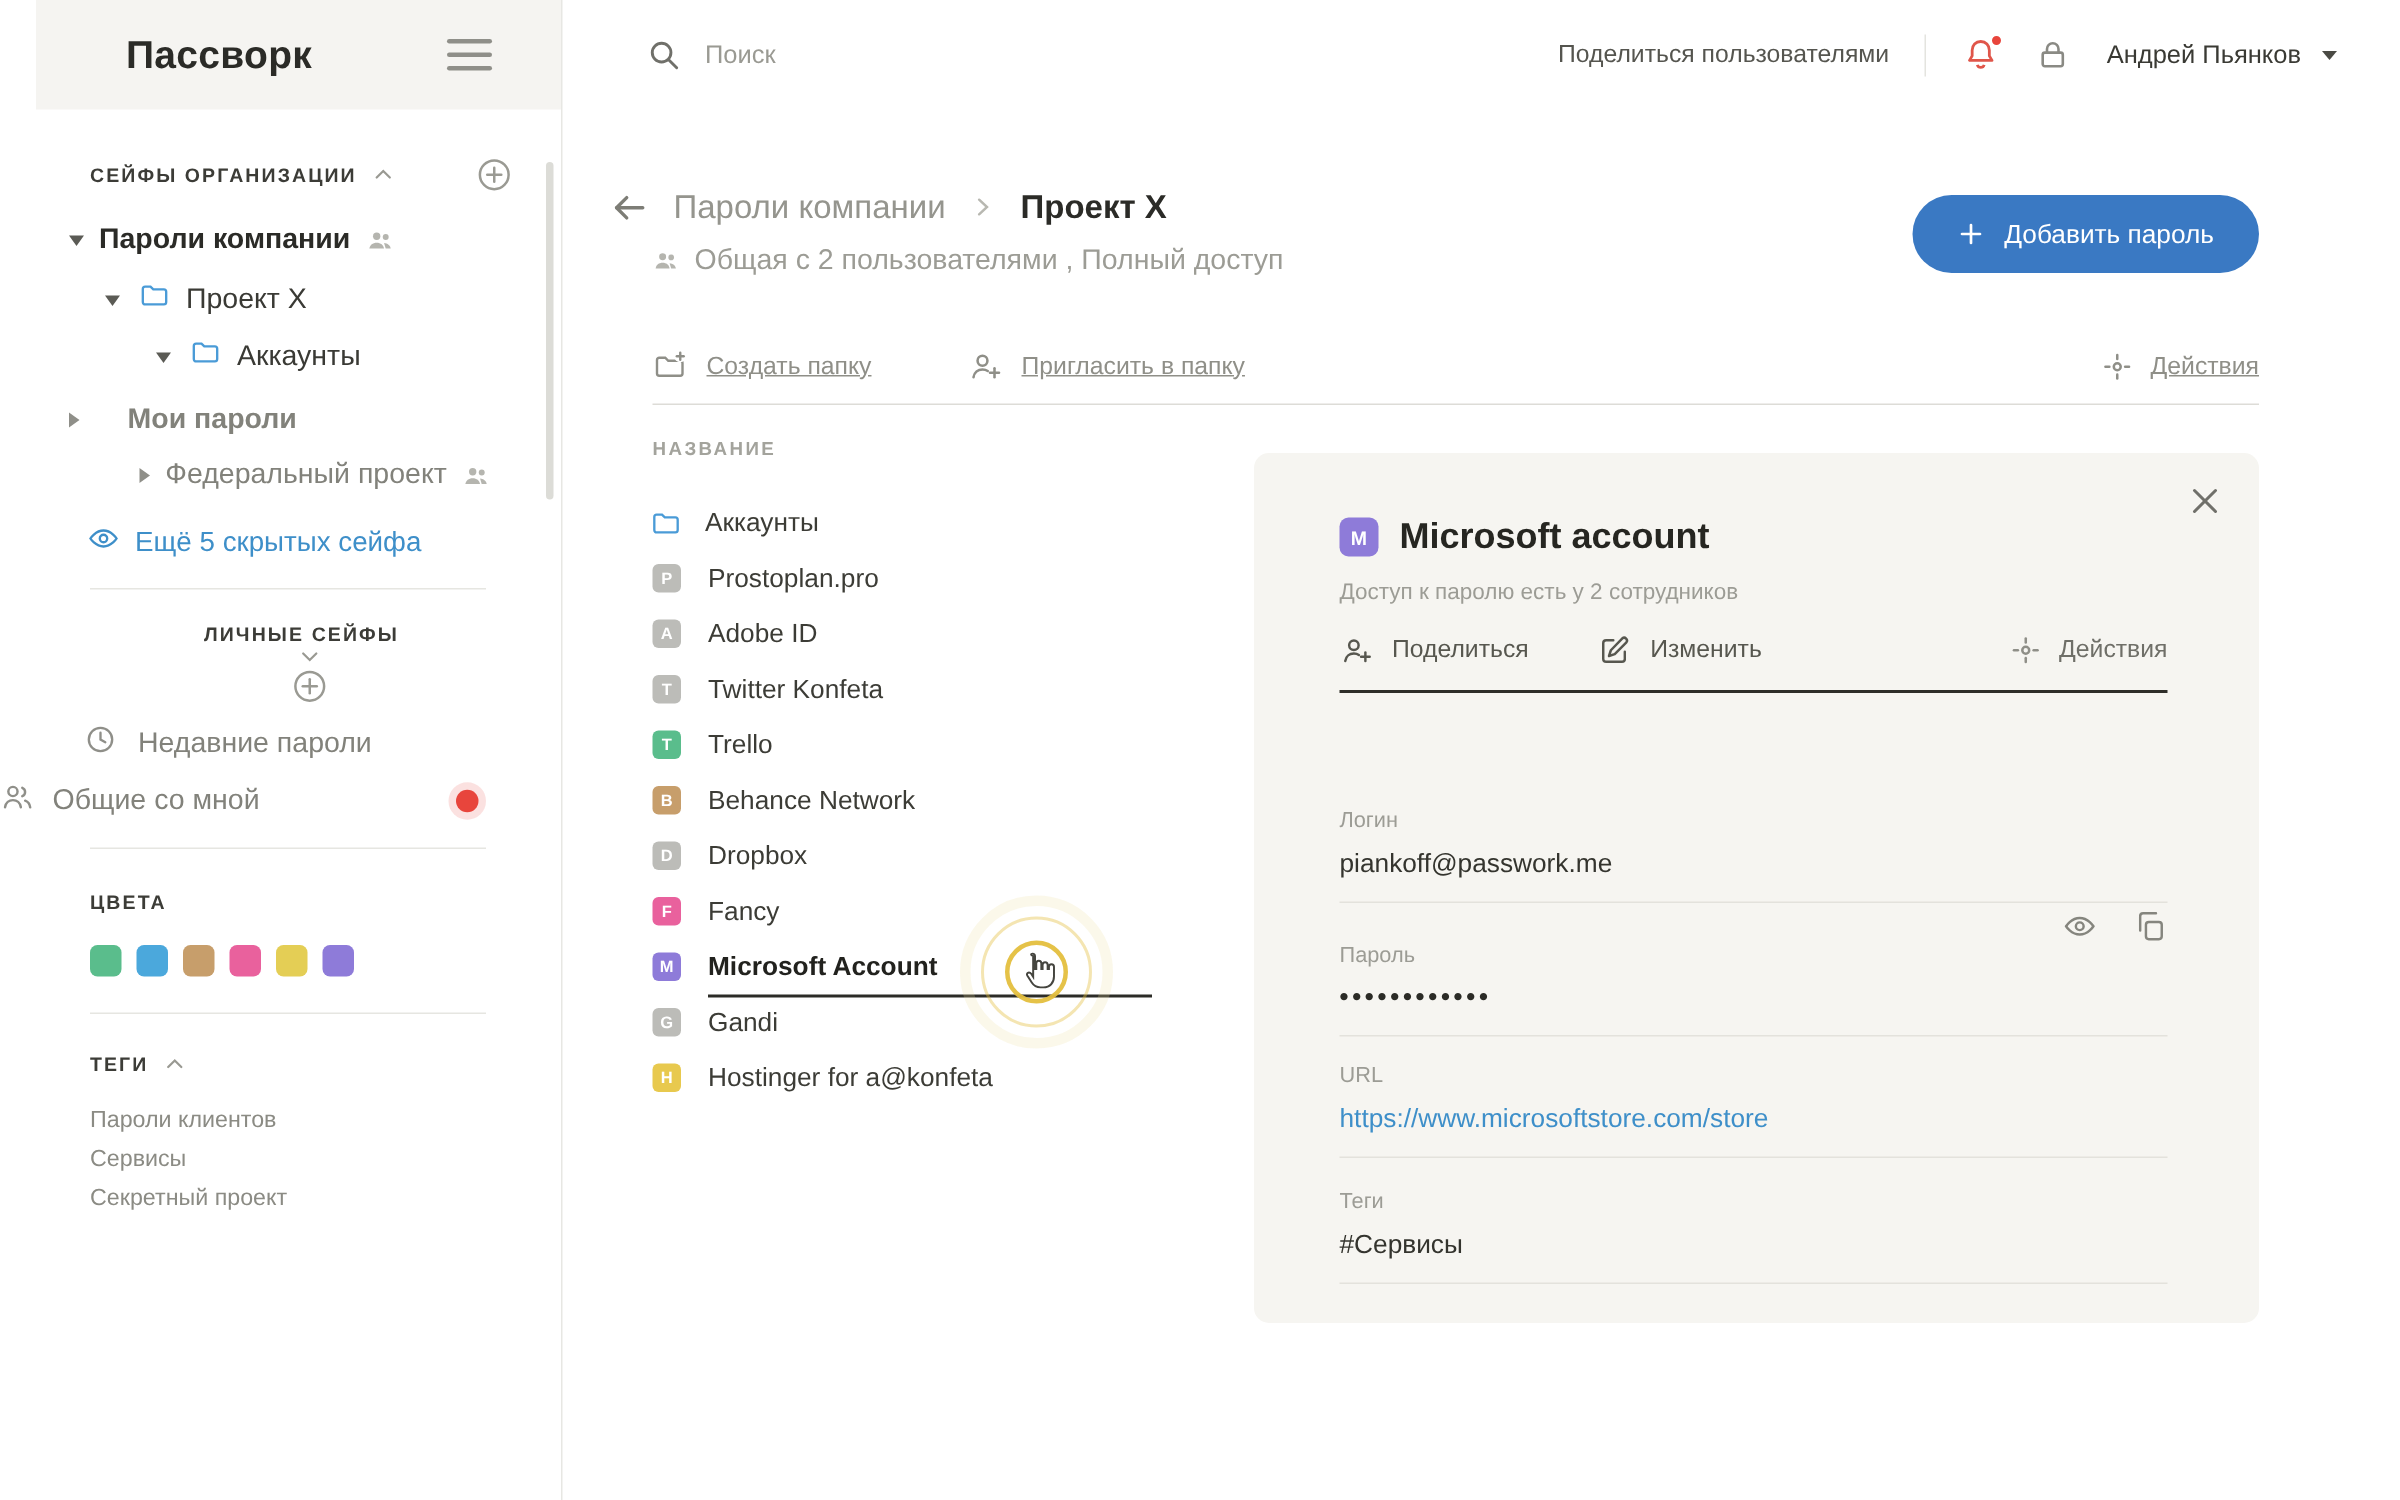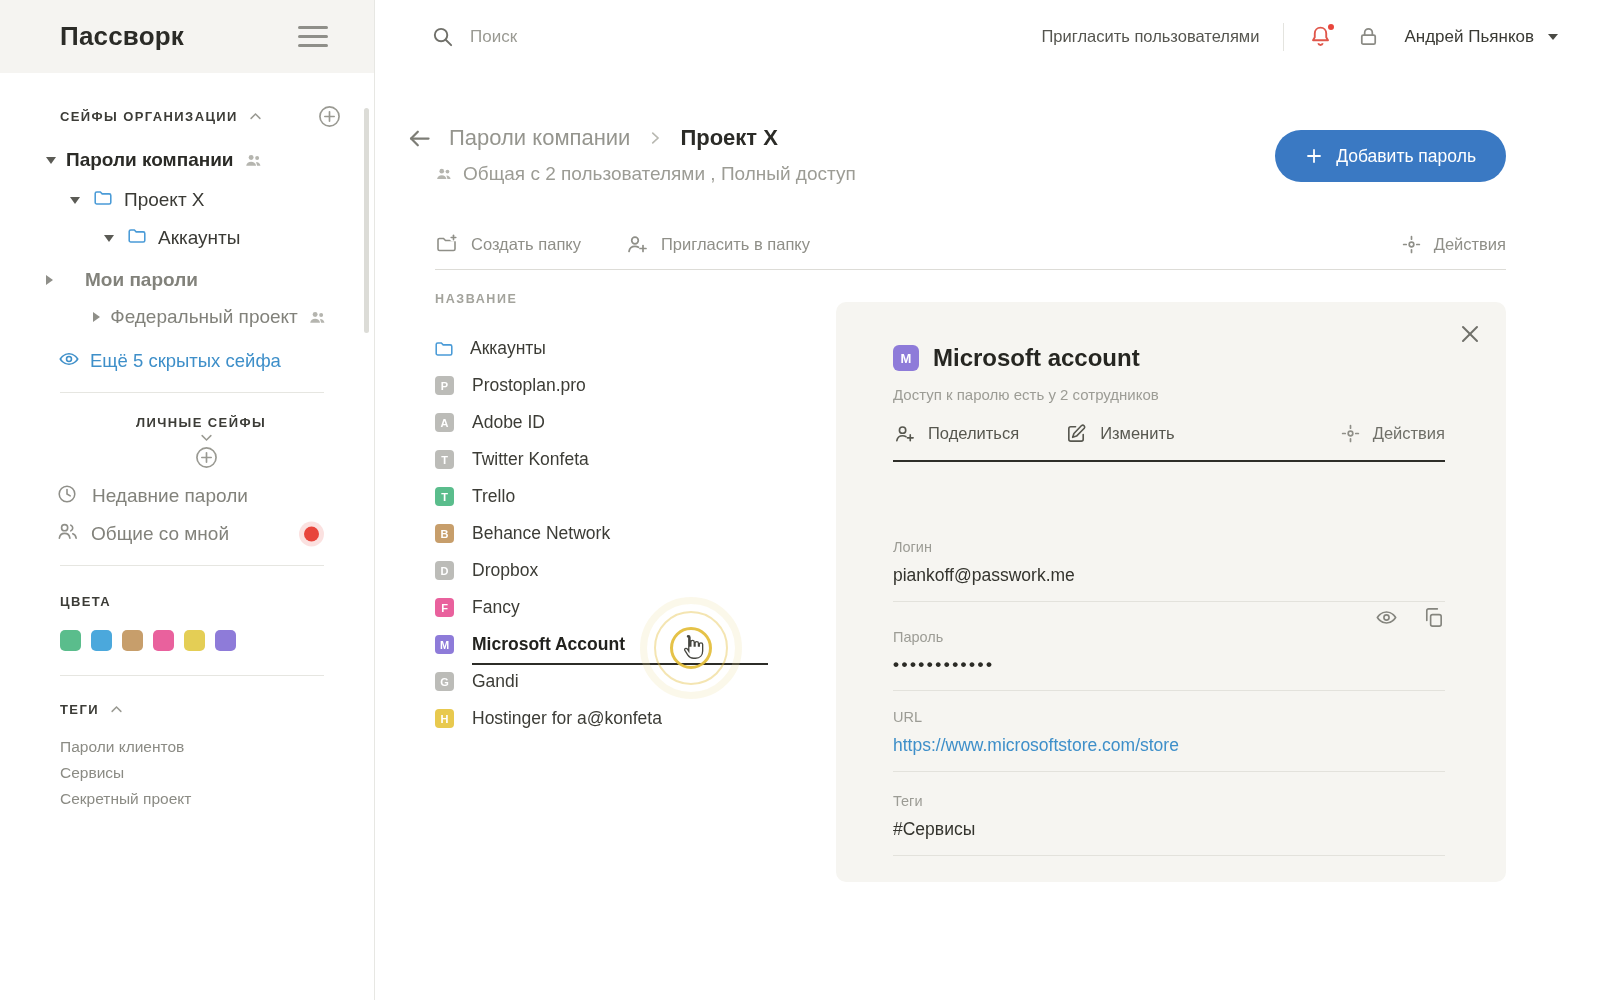--- a/index.html
+++ b/index.html
@@ -3,21 +3,21 @@
 <meta charset="utf-8">
 <style>
   * { margin:0; padding:0; box-sizing:border-box; }
   html,body { width:1600px; height:1000px; overflow:hidden; background:#fff;
               font-family:"Liberation Sans", sans-serif; color:#32322e; }
 
   
   .sidebar { position:absolute; left:0; top:0; width:375px; height:1000px;
              background:#fff; border-right:1px solid #e7e7e3; }
   .sidebar-header { height:73px; background:#f5f4f1; display:flex; align-items:center;
-                    justify-content:space-between; padding:0 46px 0 60px; }
+                    justify-content:space-between; padding:0 46px 0 60px;margin-left:24px; }
   .logo { font-size:26px; font-weight:bold; color:#2b2b27; letter-spacing:.2px; }
   .hamburger { display:flex; flex-direction:column; gap:6px; cursor:pointer; }
   .hamburger span { display:block; width:30px; height:3px; background:#8f8f89; border-radius:2px; }
 
   .scroll-thumb { position:absolute; right:5px; top:108px; width:5px; height:225px;
                   background:#dcdcd7; border-radius:3px; }
 
   .srow { display:flex; align-items:center; position:relative; }
   .sect { margin-top:30px; height:26px; padding:0 32px 0 60px; }
   .sect .stitle { font-size:13px; font-weight:bold; letter-spacing:1.4px; color:#3c3c37; }
@@ -64,22 +64,22 @@
   .main { position:absolute; left:376px; top:0; right:0; bottom:0; }
   .crumb-row { position:absolute; top:116px; left:30px; height:44px; display:flex; align-items:center; }
   .crumb-parent { font-size:22px; color:#95958e; margin-left:16px; cursor:pointer; }
   .crumb-chev { margin:0 16px; display:flex; }
   .crumb-current { font-size:22px; font-weight:bold; color:#2b2b27; }
   .subtitle-row { position:absolute; top:163px; left:59px; display:flex; align-items:center; gap:10px;
                   font-size:19px; color:#9c9c95; }
   .add-btn { position:absolute; top:130px; right:94px; height:52px; border-radius:27px;
              background:#3a79c3; color:#fff; display:flex; align-items:center; gap:13px;
              padding:0 30px; font-size:17.5px; cursor:pointer; border:none; }
-  .toolbar { position:absolute; top:232px; left:59px; right:94px; display:flex; align-items:center; gap:44px;
-             font-size:16.5px; color:#8f8f88; }
+  .toolbar { position:absolute; top:232px; left:59px; right:94px; display:flex; align-items:center; gap:64px;
+             font-size:16.5px; color:#8f8f88;text-decoration:underline; }
   .tool-item { display:flex; align-items:center; gap:12px; cursor:pointer; }
   .tool-right { margin-left:auto; }
   .tdivider { position:absolute; top:269px; left:59px; right:94px; height:1px; background:#dddcd7; }
   .list-header { position:absolute; top:292px; left:59px; font-size:12.5px; letter-spacing:1.6px;
                  color:#a3a39c; font-weight:bold; }
   .plist { position:absolute; top:330px; left:59px; width:430px; }
   .prow { height:37px; display:flex; align-items:center; cursor:pointer; }
   .pav { width:19px; height:19px; border-radius:4px; color:#fff; font-size:11px; font-weight:bold;
          display:flex; align-items:center; justify-content:center; margin-right:18px; flex:none; }
   .prow .ficon { margin-right:15px; margin-left:-2px; display:flex; }
@@ -234,21 +234,21 @@
   <div class="srow tree gray" style="margin-top:40px; padding-left:56px;">
     <span class="sicon">
       <svg width="22" height="22" viewBox="0 0 24 24" fill="none" stroke="#8f8f89" stroke-width="1.7" stroke-linecap="round">
           <circle cx="12" cy="12" r="8.5"></circle>
           <path d="M12 7v5l3.5 2"></path>
         </svg>
     </span>
     <span class="txt" style="margin-left:14px;">Недавние пароли</span>
   </div>
 
-  <div class="srow tree gray" style="margin-top:8px; padding-left:56px;">
+  <div class="srow tree gray" style="margin-top:8px; ">
     <span class="sicon">
       <svg width="23" height="23" viewBox="0 0 24 24" fill="none" stroke="#8f8f89" stroke-width="1.7" stroke-linecap="round">
           <circle cx="9" cy="8" r="3.2"></circle>
           <path d="M3.5 19c.5-3.2 2.8-5 5.5-5s5 1.8 5.5 5"></path>
           <path d="M15.5 5.4a3.2 3.2 0 0 1 0 5.9"></path>
           <path d="M17.5 14.4c2 .7 3.2 2.3 3.5 4.6"></path>
         </svg>
     </span>
     <span class="txt" style="margin-left:12px;">Общие со мной</span>
     <span class="red-dot"></span>
@@ -289,21 +289,21 @@
   <div class="search">
     <span style="display:flex;">
       <svg width="23" height="23" viewBox="0 0 24 24" fill="none" stroke="#70706a" stroke-width="2" stroke-linecap="round">
           <circle cx="10.5" cy="10.5" r="6.5"></circle>
           <line x1="15.6" y1="15.6" x2="21" y2="21"></line>
         </svg>
     </span>
     <input type="text" placeholder="Поиск" style="">
   </div>
   <div class="top-right">
-    <span class="manage-users">Пригласить пользователями</span>
+    <span class="manage-users">Поделиться пользователями</span>
     <span class="vdiv"></span>
     <span class="bell-wrap">
       <svg width="25" height="25" viewBox="0 0 24 24" fill="none" stroke="#e0564a" stroke-width="1.8" stroke-linejoin="round">
           <path d="M12 3.5c-3.2 0-5.5 2.4-5.5 5.6v3.6l-1.7 2.9h14.4l-1.7-2.9V9.1c0-3.2-2.3-5.6-5.5-5.6z"></path>
           <path d="M9.8 18.5a2.3 2.3 0 0 0 4.4 0"></path>
         </svg>
       <i class="bell-badge"></i>
     </span>
     <span style="display:flex;">
       <svg width="23" height="23" viewBox="0 0 24 24" fill="none" stroke="#8a8a84" stroke-width="1.8">

